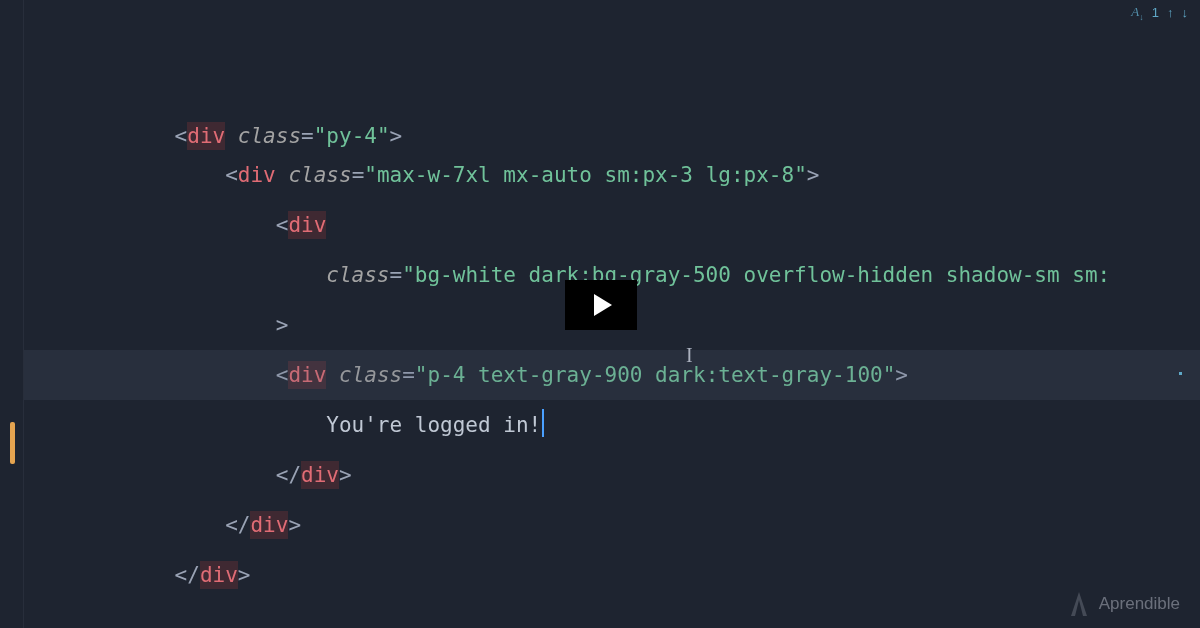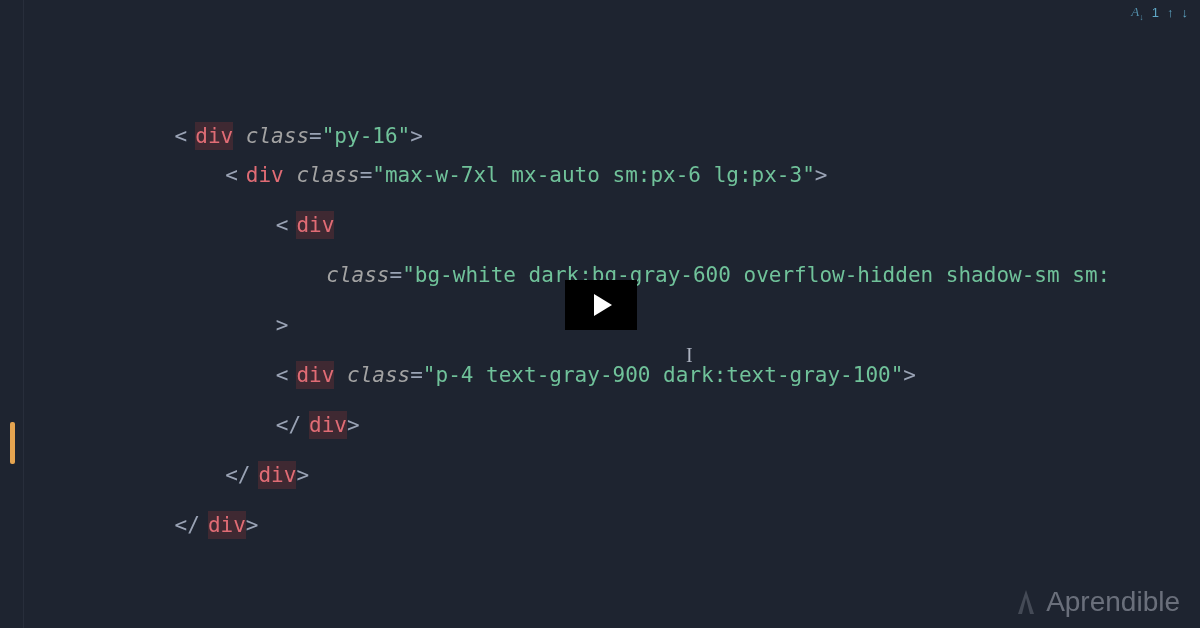--- a/index.html
+++ b/index.html
@@ -43,21 +43,21 @@
     height: 50px;
     line-height: 50px;
     white-space: pre;
     padding-left: 100px;
     position: relative;
   }
   .line.active {
     background: rgba(90,100,120,0.18);
   }
   .punct { color: #9aa3b5; }
-  .tag { color: #e06c75; margin-left: 8px; }
+  .tag { color: #e06c75; }
   .attr { color: #a3a3a3; font-style: italic; }
   .op { color: #9aa3b5; }
   .str { color: #70c29a; }
   .txt { color: #c0c8d4; }
   .tag-bg {
     background: rgba(180,60,60,0.22);
     padding: 2px 0;
   }
   .top-right {
     position: absolute;
@@ -121,21 +121,21 @@
   .line.active .end-marker { top: 22px; }
   .watermark {
     position: absolute;
     right: 20px;
     bottom: 10px;
     display: flex;
     align-items: center;
     gap: 8px;
     color: rgba(200,205,215,0.45);
     font-family: sans-serif;
-    font-size: 28px;
+    font-size: 17px;
     font-weight: 300;
     z-index: 60;
   }
   .watermark svg { opacity: 0.5; }
 </style>
 </head>
 <body>
 
 <div class="gutter">
   <div class="gutter-marker"></div>
@@ -144,43 +144,47 @@
 <div class="top-right">
   <span class="ico" style="font-style:italic;font-family:serif;"><span>A</span><sub style="font-size:9px;">↓</sub></span>
   <span>1</span>
   <span>↑</span>
   <span>↓</span>
 </div>
 
 <div class="editor">
 
   <div class="line" style="height:72px;line-height:72px;">
-    <span class="punct">&lt;</span><span class="tag tag-bg">div</span> <span class="attr">class</span><span class="op">=</span><span class="str">"<span>py-16</span>"</span><span class="punct">&gt;</span>
-  </div>
-
-  <div class="line">
-    <span style="opacity:0;">    </span><span class="punct">&lt;</span><span class="tag">div</span> <span class="attr">class</span><span class="op">=</span><span class="str">"<span>max-w-7xl mx-auto sm:px-6 lg:px-3</span>"</span><span class="punct">&gt;</span>
+    <span class="punct">&lt;</span><span class="tag tag-bg">div</span> <span class="attr">class</span><span class="op">=</span><span class="str">"<span>py-4</span>"</span><span class="punct">&gt;</span>
+  </div>
+
+  <div class="line">
+    <span style="opacity:0;">    </span><span class="punct">&lt;</span><span class="tag">div</span> <span class="attr">class</span><span class="op">=</span><span class="str">"<span>max-w-7xl mx-auto sm:px-3 lg:px-8</span>"</span><span class="punct">&gt;</span>
   </div>
 
   <div class="line">
     <span style="opacity:0;">        </span><span class="punct">&lt;</span><span class="tag tag-bg">div</span>
   </div>
 
   <div class="line">
-    <span style="opacity:0;">            </span><span class="attr">class</span><span class="op">=</span><span class="str">"<span>bg-white dark:bg-gray-600 overflow-hidden shadow-sm sm:</span></span>
+    <span style="opacity:0;">            </span><span class="attr">class</span><span class="op">=</span><span class="str">"<span>bg-white dark:bg-gray-500 overflow-hidden shadow-sm sm:</span></span>
   </div>
 
   <div class="line">
     <span style="opacity:0;">        </span><span class="punct">&gt;</span>
   </div>
 
   <div class="line">
     <span style="opacity:0;">        </span><span class="punct">&lt;</span><span class="tag tag-bg">div</span> <span class="attr">class</span><span class="op">=</span><span class="str">"<span>p-4 text-gray-900 dark:text-gray-100</span>"</span><span class="punct">&gt;</span>
   </div>
 
+  <div class="line active">
+    <span style="opacity:0;">            </span><span class="txt">You're logged in!</span><span class="caret"></span>
+    <span class="end-marker"></span>
+  </div>
 
   <div class="line">
     <span style="opacity:0;">        </span><span class="punct">&lt;/</span><span class="tag tag-bg">div</span><span class="punct">&gt;</span>
   </div>
 
   <div class="line">
     <span style="opacity:0;">    </span><span class="punct">&lt;/</span><span class="tag tag-bg">div</span><span class="punct">&gt;</span>
   </div>
 
   <div class="line">

